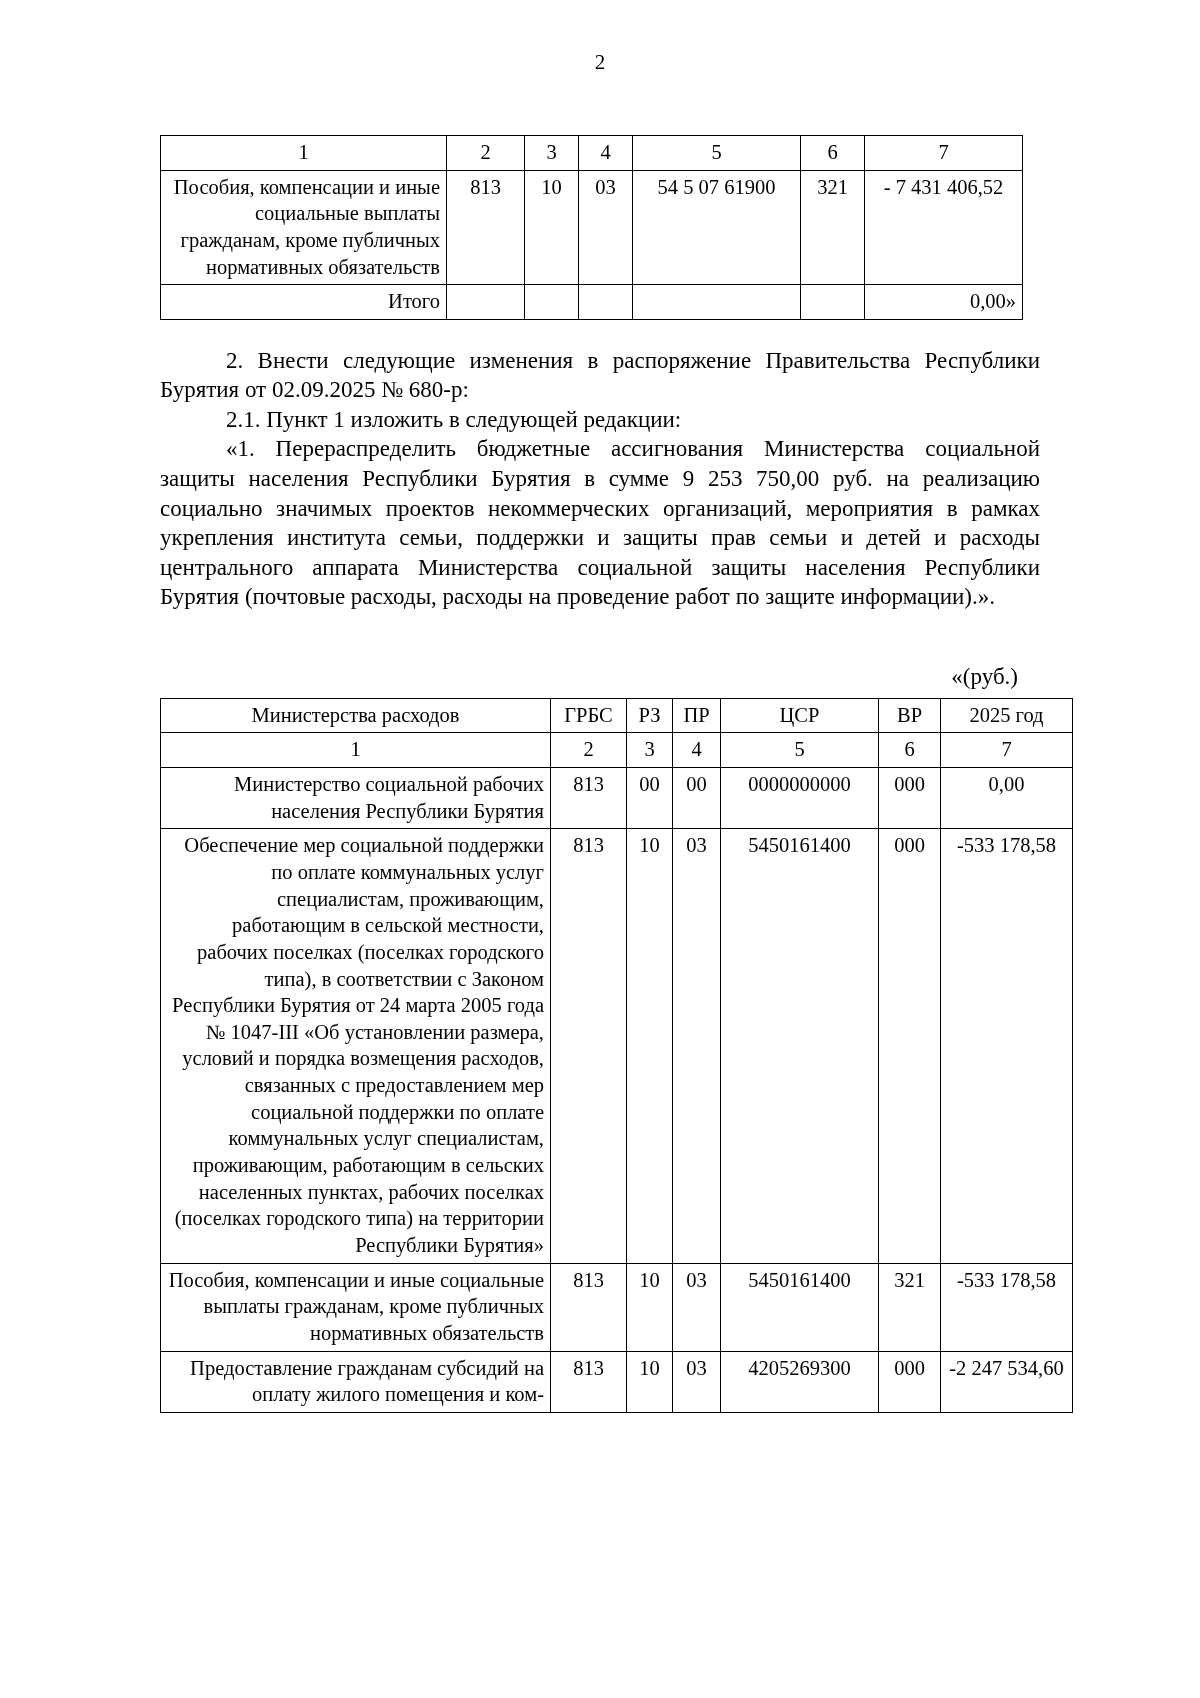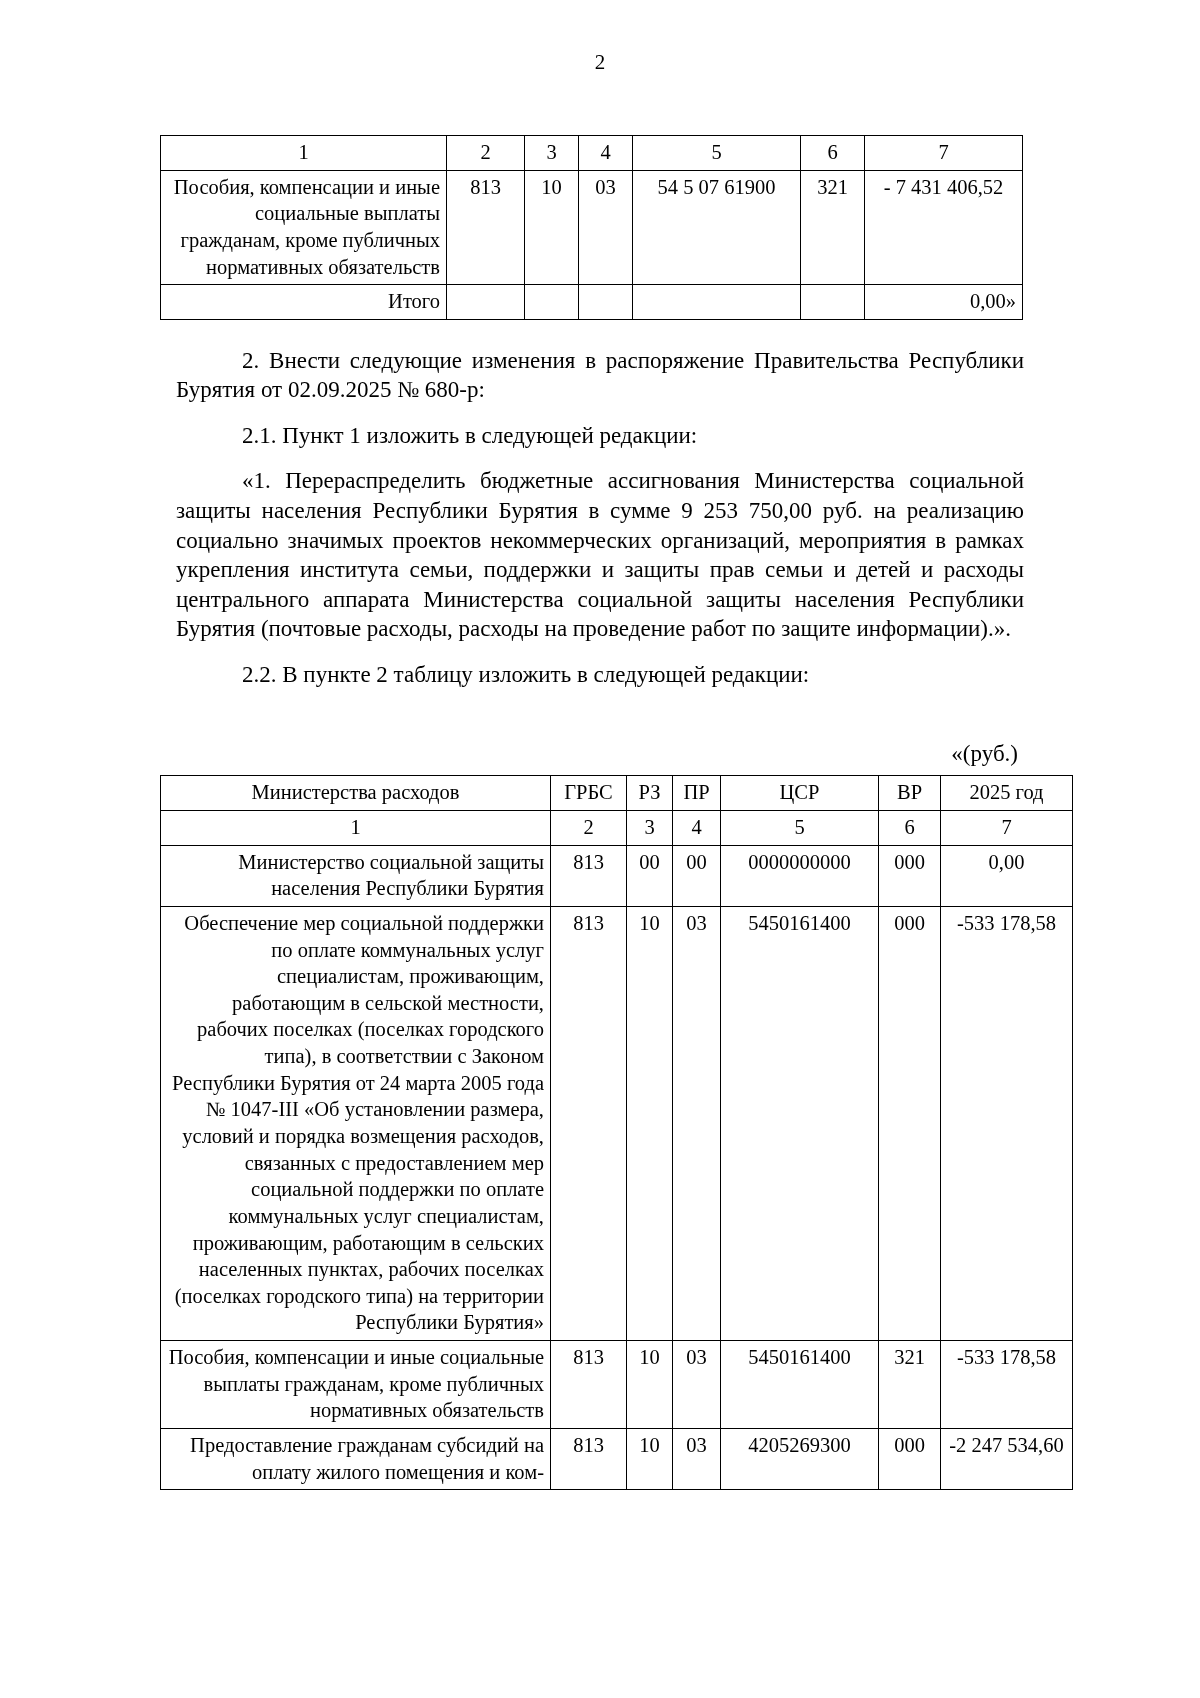--- a/index.html
+++ b/index.html
@@ -69,21 +69,21 @@
 
   
   .body-text {
     margin-top: 26px;
     font-size: 23px;
     line-height: 1.285;
     text-align: justify;
     text-justify: inter-word;
   }
   .body-text p {
-    margin: 16px;
+    margin: 0;
     text-indent: 66px;
     text-align: justify;
   }
   .rub-label {
     text-align: right;
     font-size: 23px;
     margin: 52px 16px 8px 0;
     padding-right: 6px;
   }
 </style>
@@ -132,21 +132,20 @@
         <td class="c-center"></td>
         <td class="c-right">0,00»</td>
       </tr>
     </tbody>
   </table>
 
   <div class="body-text">
     <p>2. Внести следующие изменения в распоряжение Правительства Республики Бурятия от 02.09.2025 № 680-р:</p>
     <p>2.1. Пункт 1 изложить в следующей редакции:</p>
     <p>«1. Перераспределить бюджетные ассигнования Министерства социальной защиты населения Республики Бурятия в сумме 9 253 750,00 руб. на реализацию социально значимых проектов некоммерческих организаций, мероприятия в рамках укрепления института семьи, поддержки и защиты прав семьи и детей и расходы центрального аппарата Министерства социальной защиты населения Республики Бурятия (почтовые расходы, расходы на проведение работ по защите информации).».</p>
-    <p>2.2. В пункте 2 таблицу изложить в следующей редакции:</p>
   </div>
 
   <div class="rub-label">«(руб.)</div>
 
   <table class="doc-table t2">
     <colgroup>
       <col class="w1">
         <col class="w2">
         <col class="w3">
         <col class="w4">
@@ -168,21 +167,21 @@
         <td class="c-center">1</td>
         <td class="c-center">2</td>
         <td class="c-center">3</td>
         <td class="c-center">4</td>
         <td class="c-center">5</td>
         <td class="c-center">6</td>
         <td class="c-center">7</td>
       </tr>
 
       <tr>
-        <td class="c-name">Министерство социальной защиты населения Республики Бурятия</td>
+        <td class="c-name">Министерство социальной рабочих населения Республики Бурятия</td>
         <td class="c-center">813</td>
         <td class="c-center">00</td>
         <td class="c-center">00</td>
         <td class="c-center">0000000000</td>
         <td class="c-center">000</td>
         <td class="c-center">0,00</td>
       </tr>
 
       <tr>
         <td class="c-name">Обеспечение мер социальной поддержки по оплате коммунальных услуг специалистам, проживающим, работающим в сельской местности, рабочих поселках (поселках городского типа), в соответствии с Законом Республики Бурятия от 24 марта 2005 года № 1047-III «Об установлении размера, условий и порядка возмещения расходов, связанных с предоставлением мер социальной поддержки по оплате коммунальных услуг специалистам, проживающим, работающим в сельских населенных пунктах, рабочих поселках (поселках городского типа) на территории Республики Бурятия»</td>

